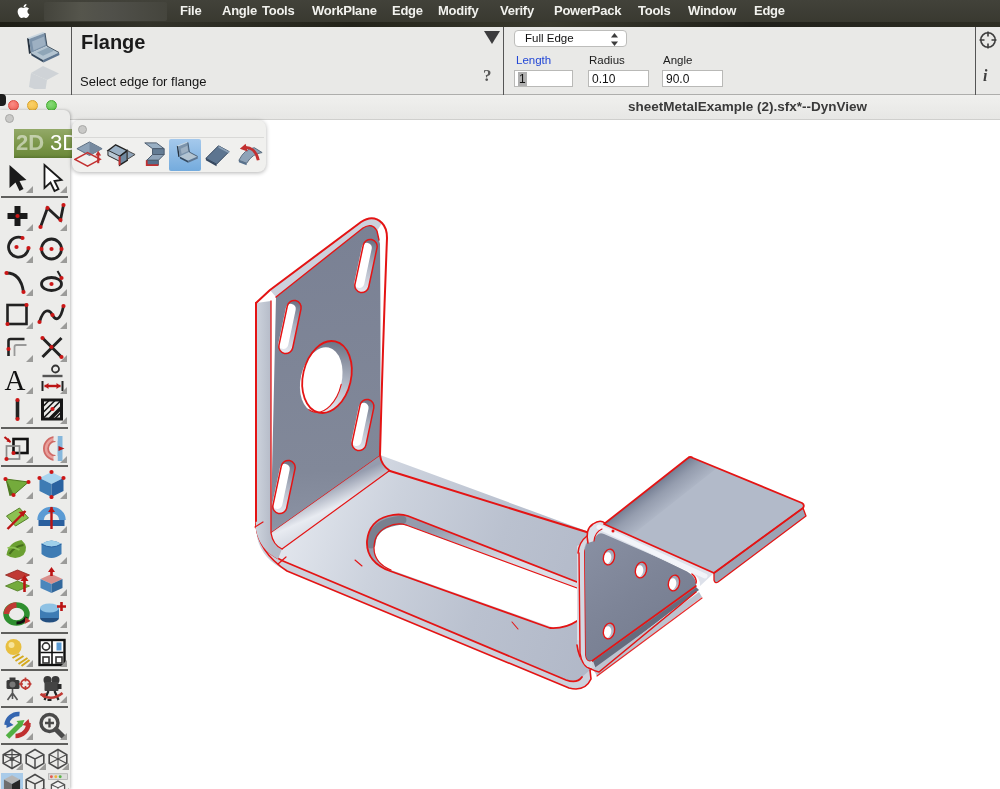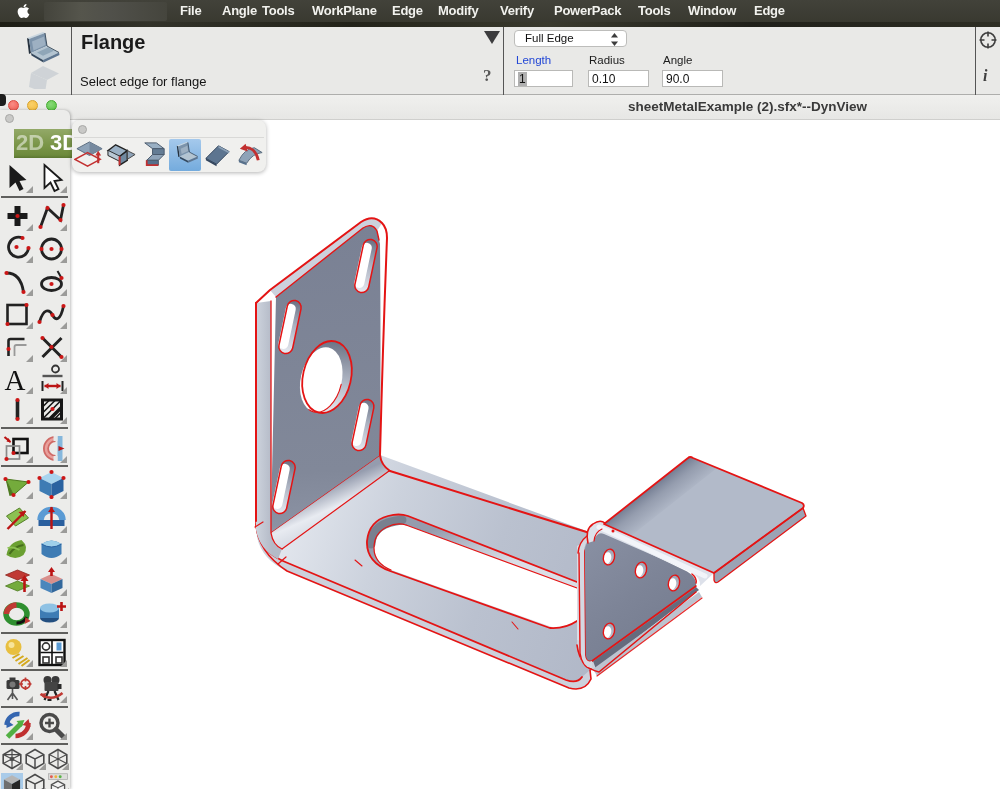--- a/index.html
+++ b/index.html
@@ -26,21 +26,21 @@
 
 #titlebar{position:absolute;left:0;top:95px;width:1000px;height:25px;background:linear-gradient(180deg,#f0f0ee,#e7e7e5);border-bottom:1px solid #cfcfcd;}
 #titlebar .t{position:absolute;top:4px;left:507px;width:360px;text-align:right;font-size:13.5px;font-weight:bold;color:#3a3a3a;}
 .tl{position:absolute;top:100px;width:11px;height:11px;border-radius:50%;}
 #nub{position:absolute;left:0;top:94px;width:6px;height:12px;background:#1d1d1d;border-radius:0 4px 4px 0;}
 
 #lpal{position:absolute;left:0;top:110px;width:70px;height:679px;background:#ececea;border-radius:0 6px 0 0;box-shadow:1px 0 3px rgba(0,0,0,0.25);}
 #lpal-close{position:absolute;left:5px;top:4px;width:9px;height:9px;border-radius:50%;background:#c9c9c7;border:1px solid #a8a8a6;}
 #band{position:absolute;left:0;top:19px;width:70px;height:29px;background:linear-gradient(180deg,#93a968,#7a9548 55%,#6d8a3c 90%,#5a7530);margin-left:14px;}
 #band .d2{position:absolute;left:2px;top:1px;font-size:22px;font-weight:bold;color:rgba(255,255,255,0.5);}
-#band .d3{position:absolute;left:36px;top:1px;font-size:22px;font-weight:bold;color:#fff;}
+#band .d3{position:absolute;left:36px;top:1px;font-size:22px;font-weight:normal;color:#fff;}
 .cell{position:absolute;width:31px;height:30px;}
 .cell:after{content:"";position:absolute;right:0px;bottom:0px;width:0;height:0;border-left:7px solid transparent;border-bottom:7px solid #9b9b99;}
 .sep{position:absolute;left:1px;width:67px;height:2px;background:#5f5f5d;}
 
 #fly{position:absolute;left:72px;top:120px;width:194px;height:52px;background:#f0f0ee;border-radius:8px;box-shadow:0 1px 4px rgba(0,0,0,0.3);}
 #fly-close{position:absolute;left:6px;top:5px;width:9px;height:9px;border-radius:50%;background:#c9c9c7;border:1px solid #a8a8a6;}
 #fly-div{position:absolute;left:2px;top:17px;width:190px;height:1px;background:#d9d9d7;}
 .fic{position:absolute;top:19px;width:31px;height:31px;}
 #fhl{position:absolute;left:97px;top:19px;width:32px;height:32px;background:linear-gradient(180deg,#a5c9ec,#74abdd);border-radius:2px;}
 </style>

